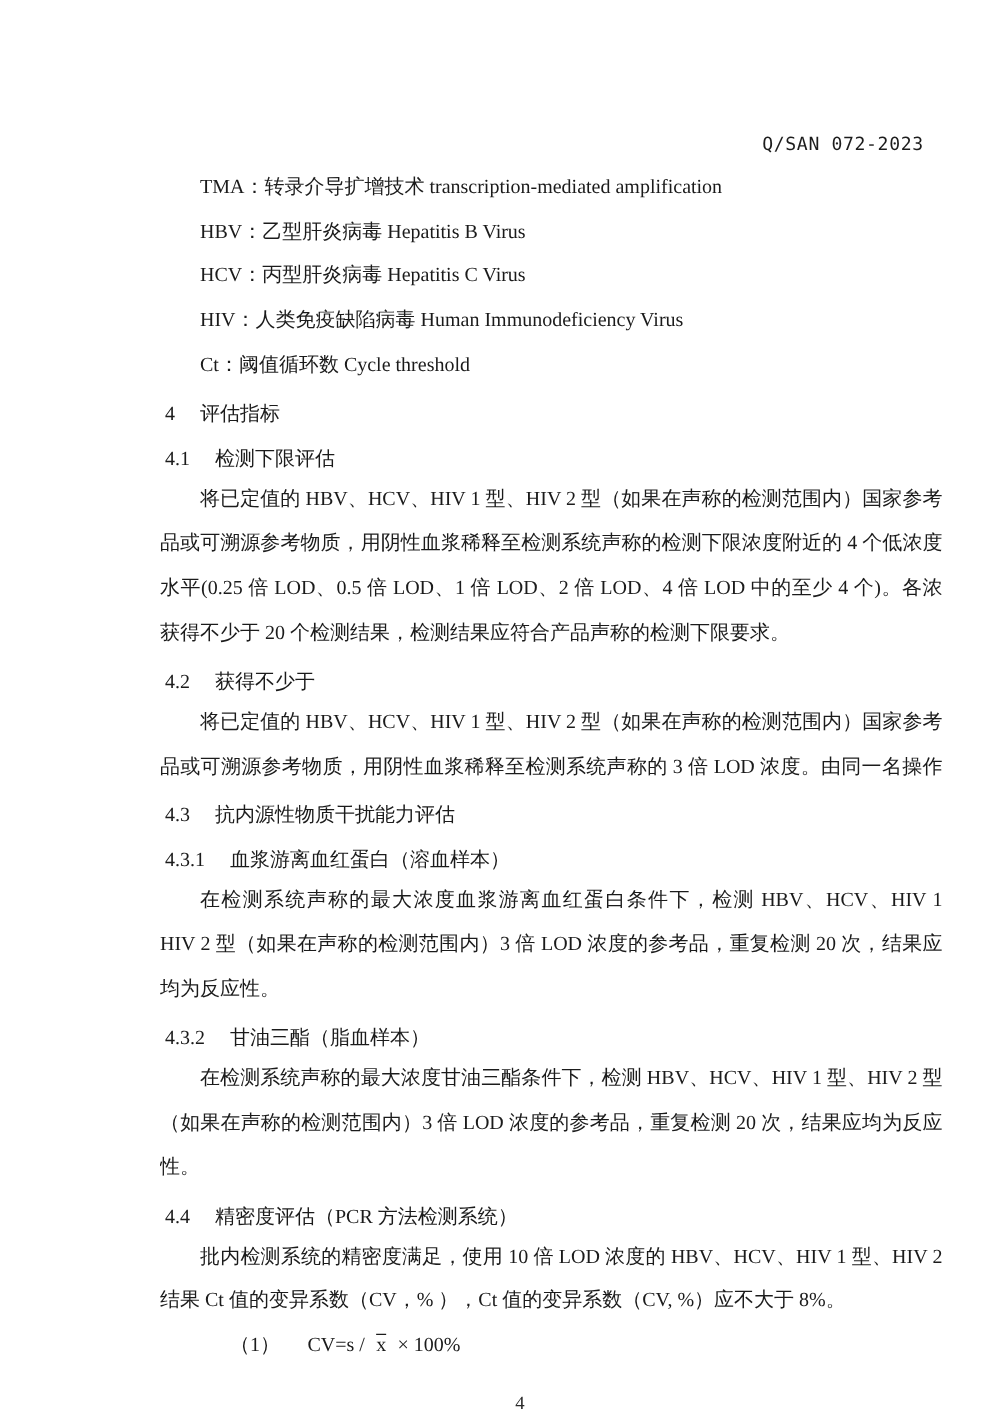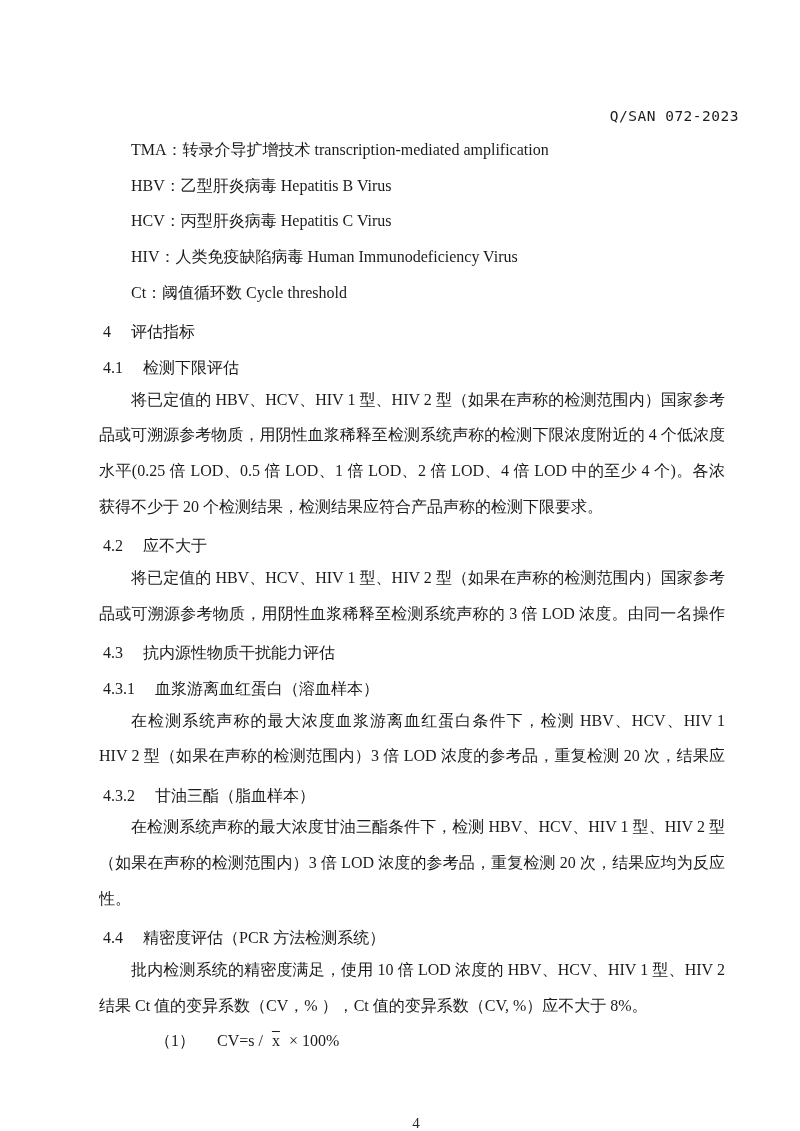--- a/index.html
+++ b/index.html
@@ -18,21 +18,21 @@
   .doc-code {
     position: absolute;
     top: 92px; right: 69px;
     font-family: "DejaVu Sans Mono", monospace;
     font-size: 14.5px;
     letter-spacing: 0.5px;
     color: #1c1c1c;
   }
   .content {
     position: absolute;
-    left: 79px; top: 114px;
+    left: 108px; top: 114px;
     width: 634px;
     font-size: 16px;
   }
   .line {
     height: 31.66px;
     line-height: 31.66px;
     overflow: hidden;
   }
   .def { padding-left: 32px; }
   .j { text-align: justify; text-align-last: justify; }
@@ -71,34 +71,35 @@
 
     <div class="line heading">
       <span class="hnum">4.1</span><span class="htitle">检测下限评估</span>
     </div>
     <div class="line j indent">将已定值的 HBV、HCV、HIV 1 型、HIV 2 型（如果在声称的检测范围内）国家参考</div>
     <div class="line j">品或可溯源参考物质，用阴性血浆稀释至检测系统声称的检测下限浓度附近的 4 个低浓度</div>
     <div class="line j">水平(0.25 倍 LOD、0.5 倍 LOD、1 倍 LOD、2 倍 LOD、4 倍 LOD 中的至少 4 个)。各浓度</div>
     <div class="line">获得不少于 20 个检测结果，检测结果应符合产品声称的检测下限要求。</div>
 
     <div class="line heading">
-      <span class="hnum">4.2</span><span class="htitle">应不大于</span>
+      <span class="hnum">4.2</span><span class="htitle">获得不少于</span>
     </div>
     <div class="line j indent">将已定值的 HBV、HCV、HIV 1 型、HIV 2 型（如果在声称的检测范围内）国家参考</div>
     <div class="line j">品或可溯源参考物质，用阴性血浆稀释至检测系统声称的 3 倍 LOD 浓度。由同一名操作</div>
 
     <div class="line heading">
       <span class="hnum">4.3</span><span class="htitle">抗内源性物质干扰能力评估</span>
     </div>
 
     <div class="line heading">
       <span class="hnum">4.3.1</span><span class="htitle">血浆游离血红蛋白（溶血样本）</span>
     </div>
     <div class="line j indent">在检测系统声称的最大浓度血浆游离血红蛋白条件下，检测 HBV、HCV、HIV 1 型、</div>
     <div class="line j">HIV 2 型（如果在声称的检测范围内）3 倍 LOD 浓度的参考品，重复检测 20 次，结果应</div>
+    <div class="line">均为反应性。</div>
 
     <div class="line heading">
       <span class="hnum">4.3.2</span><span class="htitle">甘油三酯（脂血样本）</span>
     </div>
     <div class="line j indent">在检测系统声称的最大浓度甘油三酯条件下，检测 HBV、HCV、HIV 1 型、HIV 2 型</div>
     <div class="line j">（如果在声称的检测范围内）3 倍 LOD 浓度的参考品，重复检测 20 次，结果应均为反应</div>
     <div class="line">性。</div>
 
     <div class="line heading">
       <span class="hnum">4.4</span><span class="htitle">精密度评估（PCR 方法检测系统）</span>

